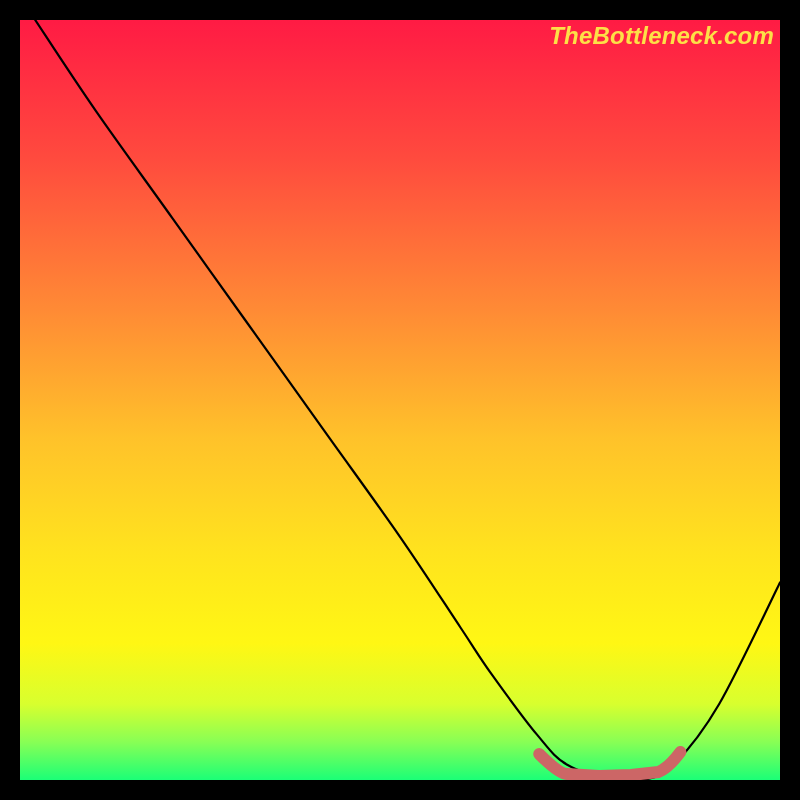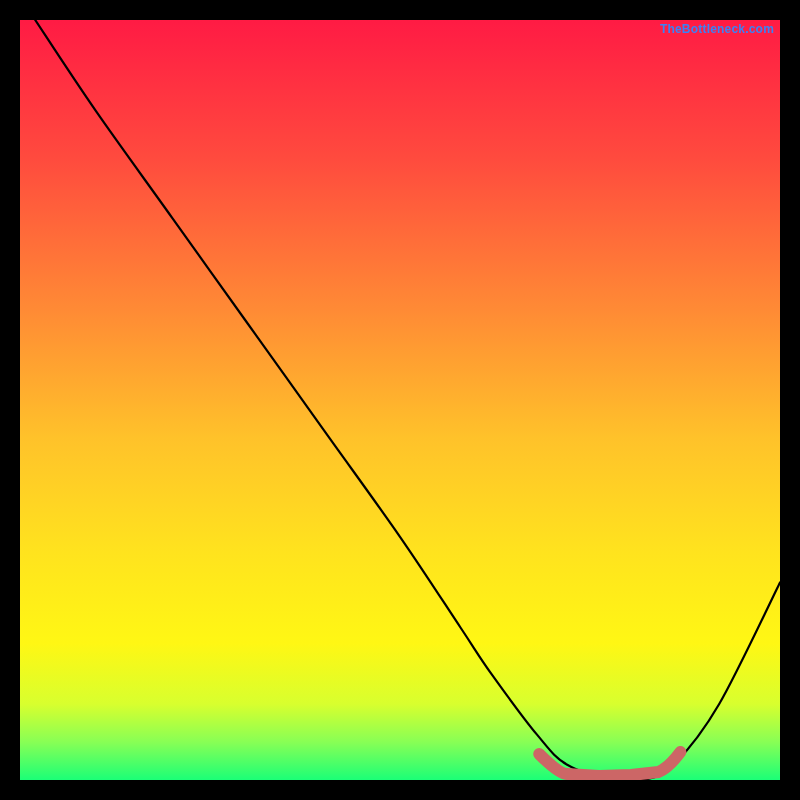--- a/index.html
+++ b/index.html
@@ -16,25 +16,26 @@
     top: 20px;
     width: 760px;
     height: 760px;
     background: #000;
   }
   .watermark {
     position: absolute;
     top: 2px;
     right: 6px;
     font-family: Arial, Helvetica, sans-serif;
-    font-size: 12px;
+    font-size: 24px;
     font-weight: 600;
-    color: #3b82f6;
+    color: #fde047;
     letter-spacing: 0.2px;
     z-index: 10;
+    font-style: italic;
   }
   svg {
     position: absolute;
     left: 0;
     top: 0;
   }
 </style>
 </head>
 <body>
 

